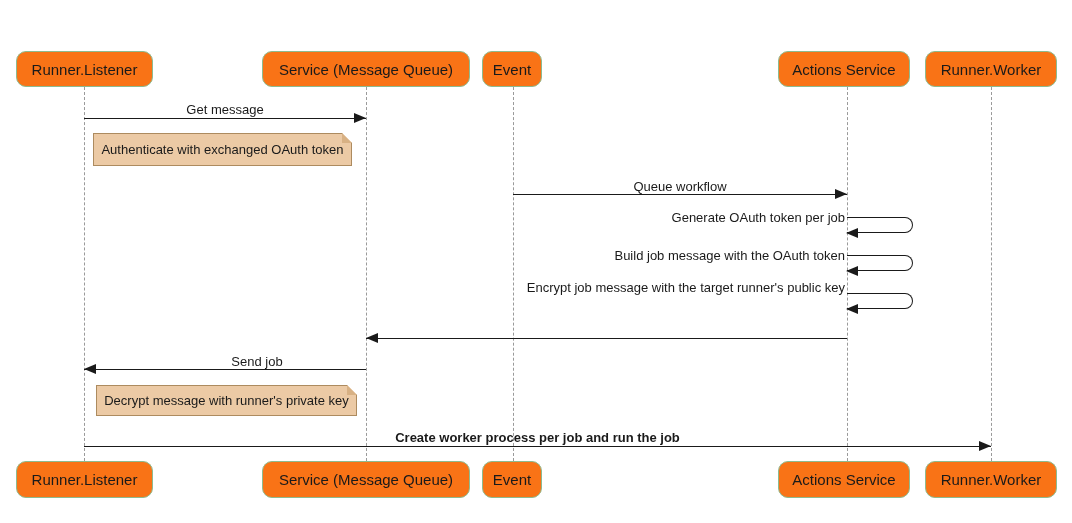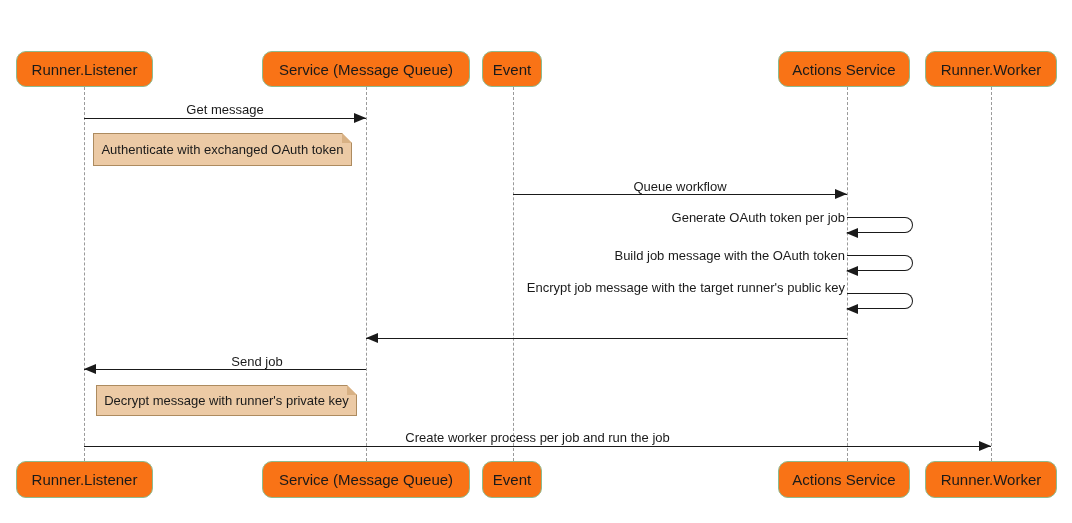--- a/index.html
+++ b/index.html
@@ -166,21 +166,21 @@
 
   <div class="msg-line arrow-left" style="left:366px;width:481px;top:338px;"></div>
 
   <div class="msg-label" style="left:84px;width:282px;top:354px;margin-left:32px;">Send job</div>
   <div class="msg-line arrow-left" style="left:84px;width:282px;top:369px;"></div>
 
   <div class="note" style="left:96px;top:385px;width:261px;height:31px;align-items:center;">
       <span>Decrypt message with runner's private key</span>
     </div>
 
-  <div class="msg-label" style="left:84px;width:907px;top:430px;">Create worker process per job and run the job</div>
+  <div class="msg-label" style="left:84px;width:907px;top:430px;font-weight:bold;">Create worker process per job and run the job</div>
   <div class="msg-line arrow-right" style="left:84px;width:907px;top:446px;"></div>
 
   <div class="actor bottom" style="left:16px;width:137px;">
       <span>Runner.Listener</span>
     </div>
   <div class="actor bottom" style="left:262px;width:208px;">
       <span>Service (Message Queue)</span>
     </div>
   <div class="actor bottom" style="left:482px;width:60px;">
       <span>Event</span>

